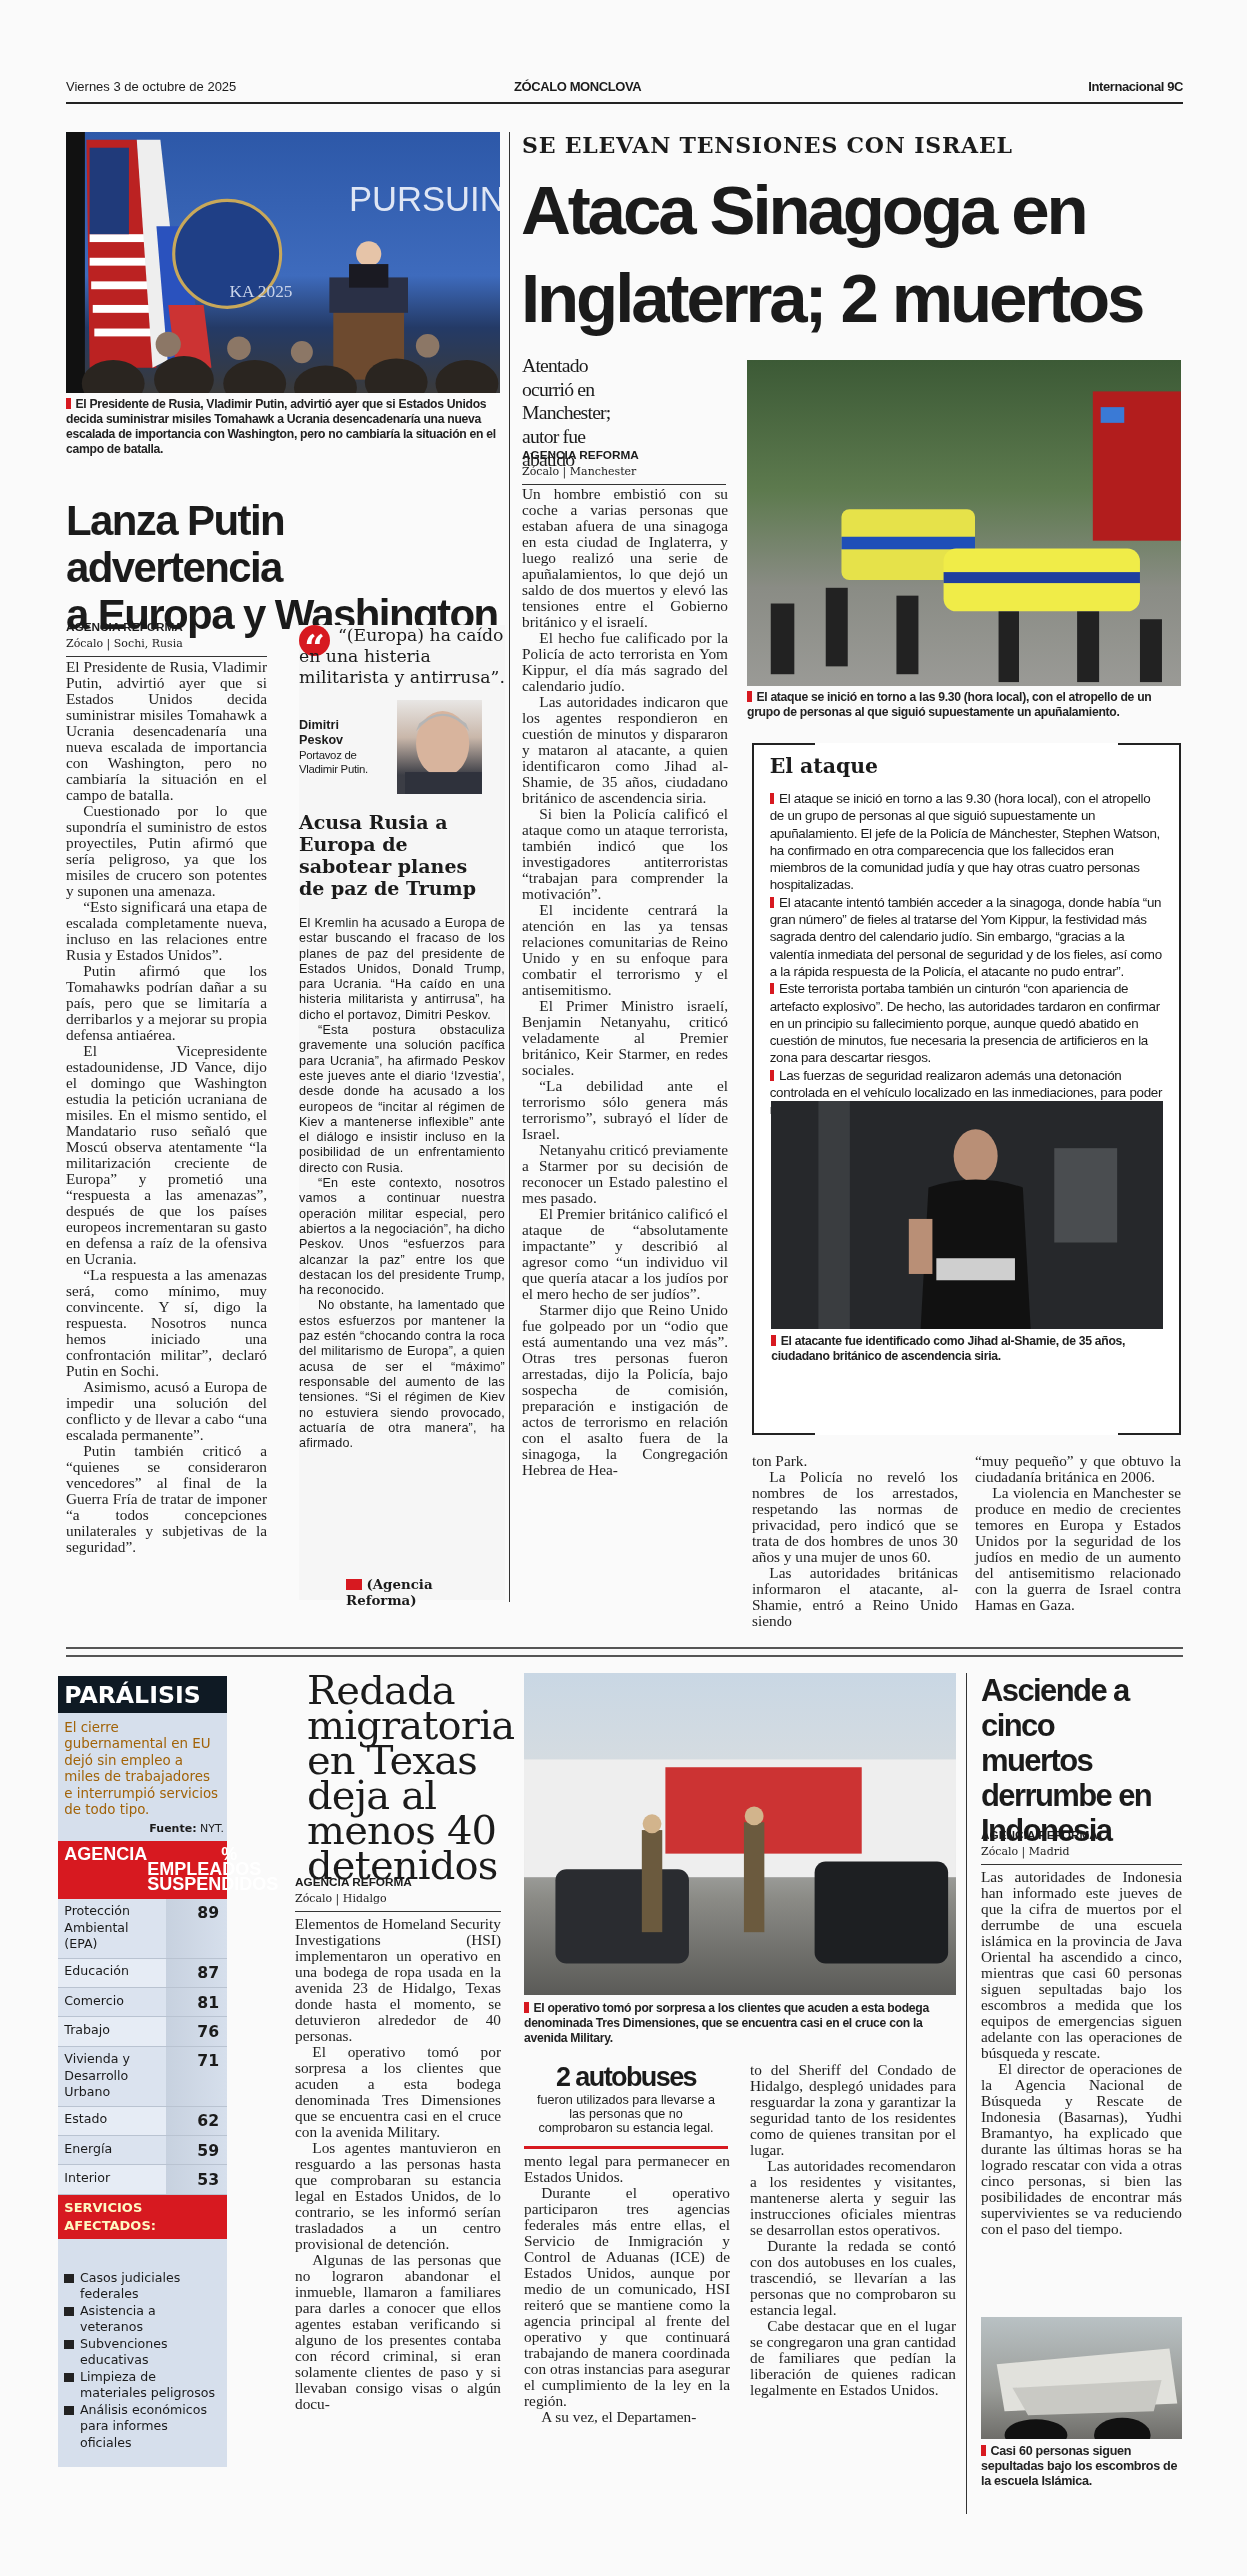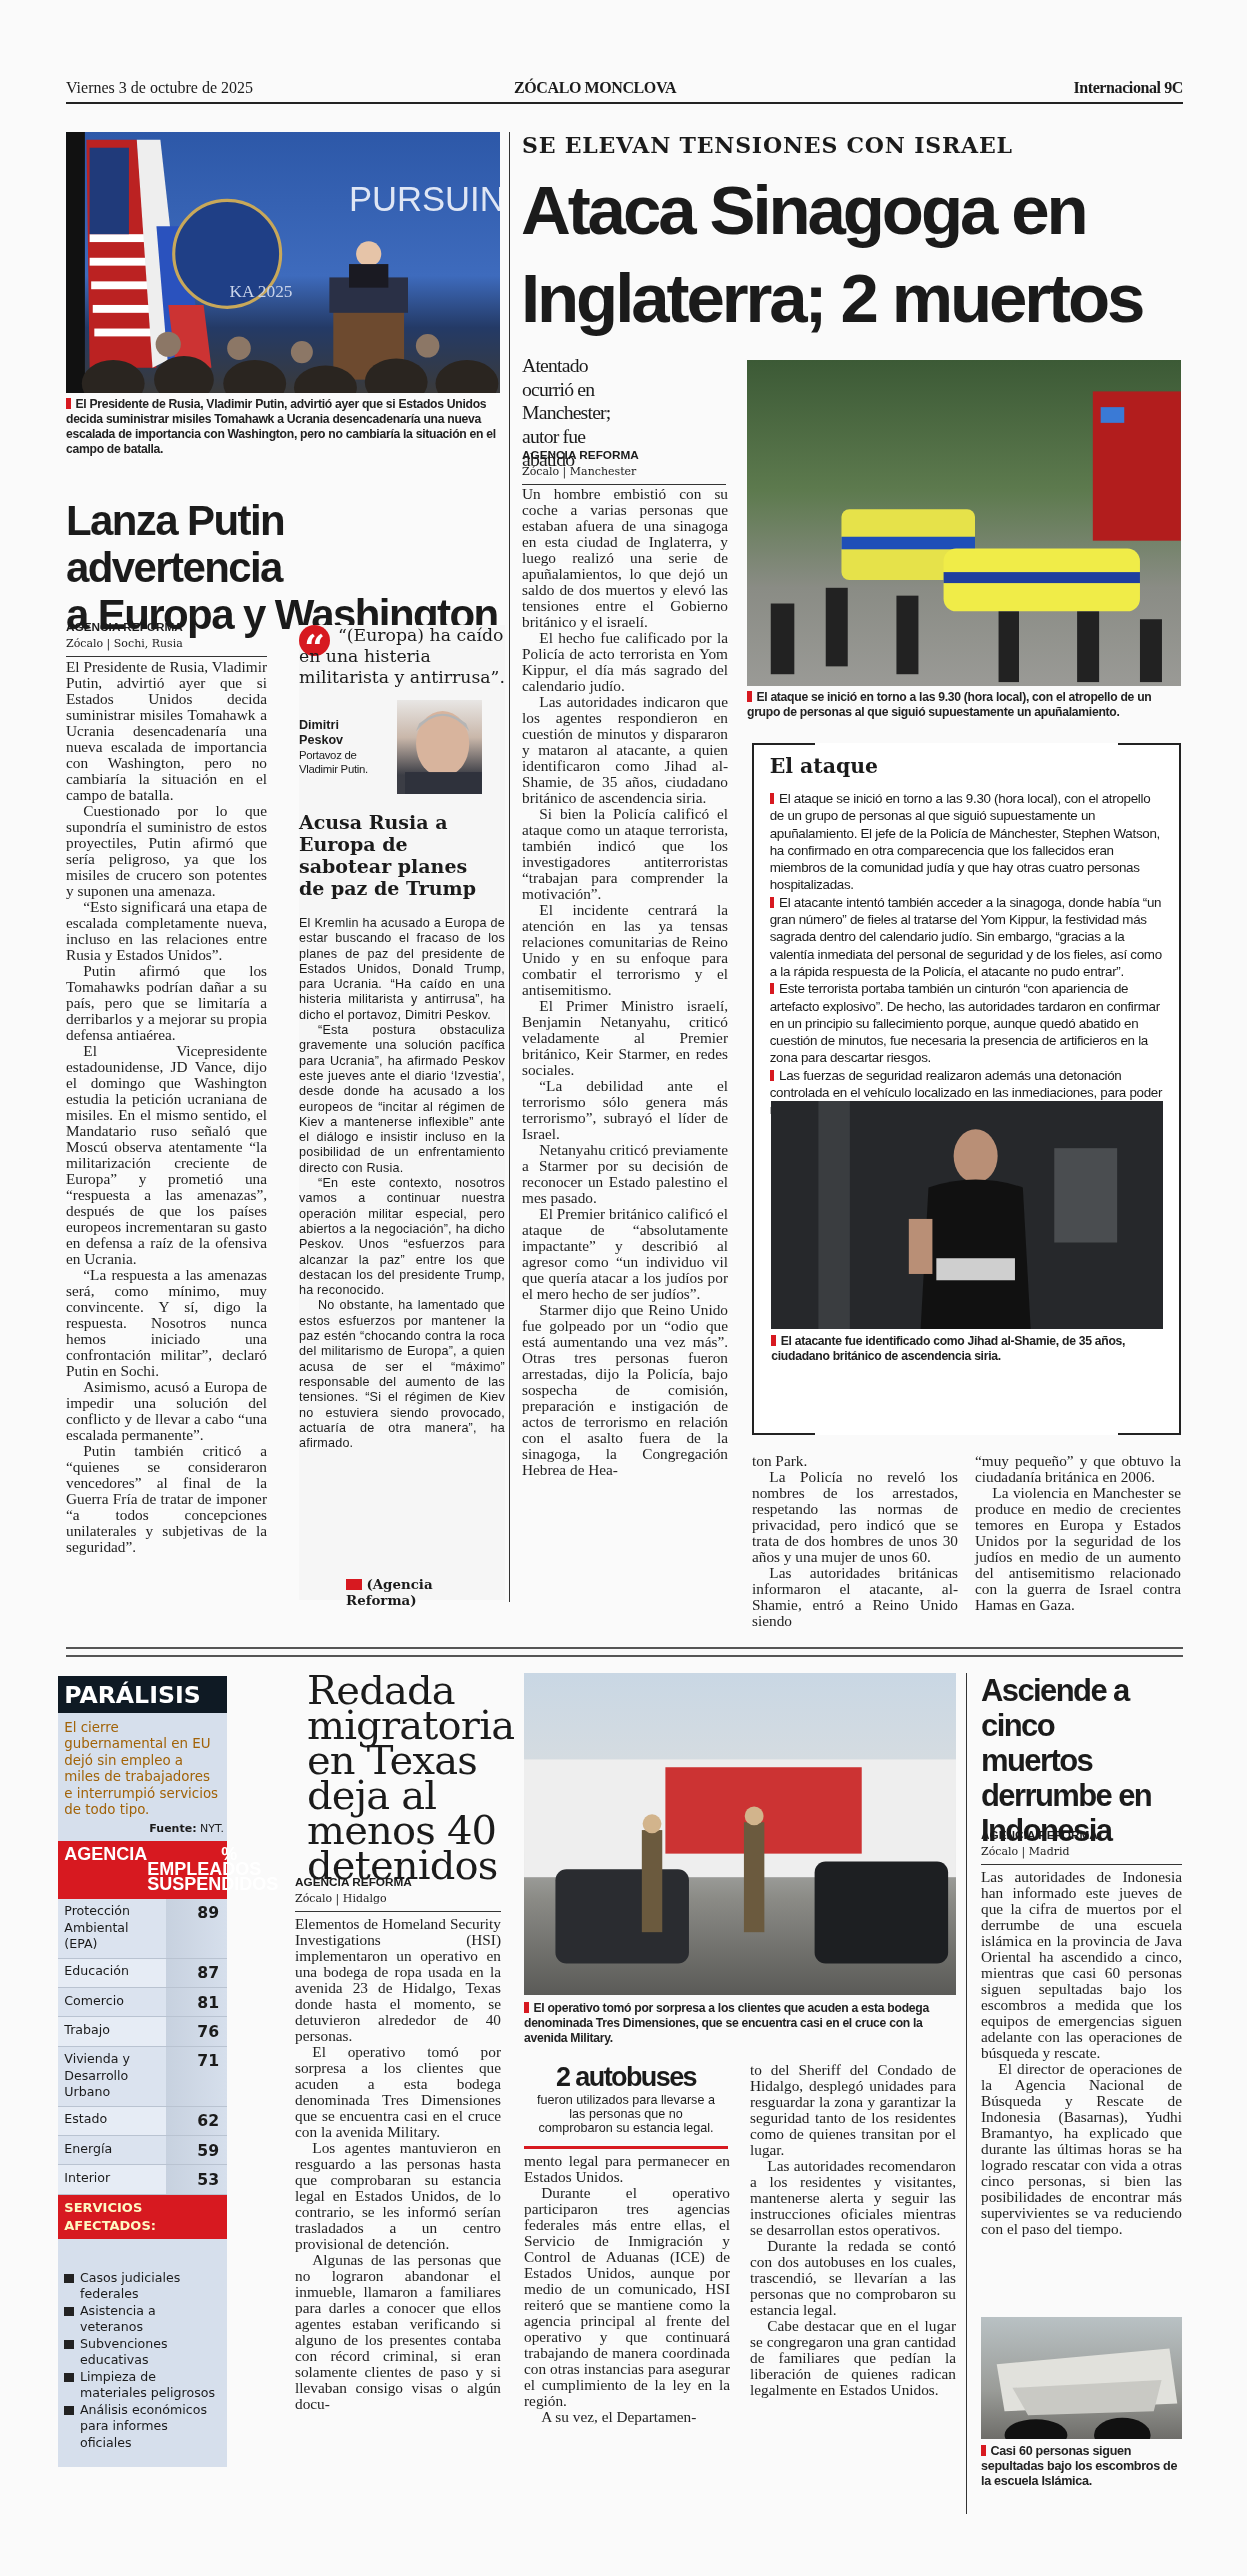--- a/index.html
+++ b/index.html
@@ -1,19 +1,19 @@
 <!DOCTYPE html>
 <html style="font-size:12.6px"><head>
 <meta charset="utf-8">
 <style>
   * { box-sizing: border-box; margin: 0; padding: 0; }
   html, body { background: #fafafa; }
   body { width: 1248px; height: 2576px; position: relative; overflow: hidden; color: #1b1b1b; font-family: "DejaVu Serif", serif; }
   .abs { position: absolute; }
-  .hdr { left: 66px; top: 77px; width: 1117px; height: 27px; border-bottom: 2.4px solid #222; font-family: Liberation Serif, serif; font-size: 16px; }
+  .hdr { left: 66px; top: 77px; width: 1117px; height: 27px; border-bottom: 2.4px solid #222; font-family: Liberation Sans, sans-serif; font-size: 13px; }
   .hdr .date { position: absolute; left: 0; top: 1.6px; }
   .hdr .paper { position: absolute; left: 448px; top: 1.6px; font-weight: bold; letter-spacing: -0.4px; }
   .hdr .section { position: absolute; right: 0; top: 1.6px; font-weight: bold; letter-spacing: -0.4px; }
   .photo { background: #556; overflow: hidden; }
   .caption { font-family: "Liberation Sans", sans-serif; font-size: 12.2px; line-height: 15px; font-weight: bold; letter-spacing: -0.3px; color: #222; }
   .redmark { display: inline-block; width: 4.7px; height: 11px; background: #d71920; margin-right: 4.7px; vertical-align: -0.8px; }
   .headline-cond { font-family: "Liberation Sans", sans-serif; font-weight: bold; letter-spacing: -1.6px; transform-origin: left top; }
   .byline-agency { font-family: "Liberation Sans", sans-serif; font-weight: bold; font-size: 11.8px; }
   .byline-place { font-family: "DejaVu Serif", serif; font-size: 11px; margin-top: 3.1px; padding-bottom: 6.3px; border-bottom: 1.2px solid #333; }
   .body-text { font-family: "Liberation Serif", serif; font-size: 15.3px; line-height: 16px; text-align: justify; hyphens: auto; color: #222; }

